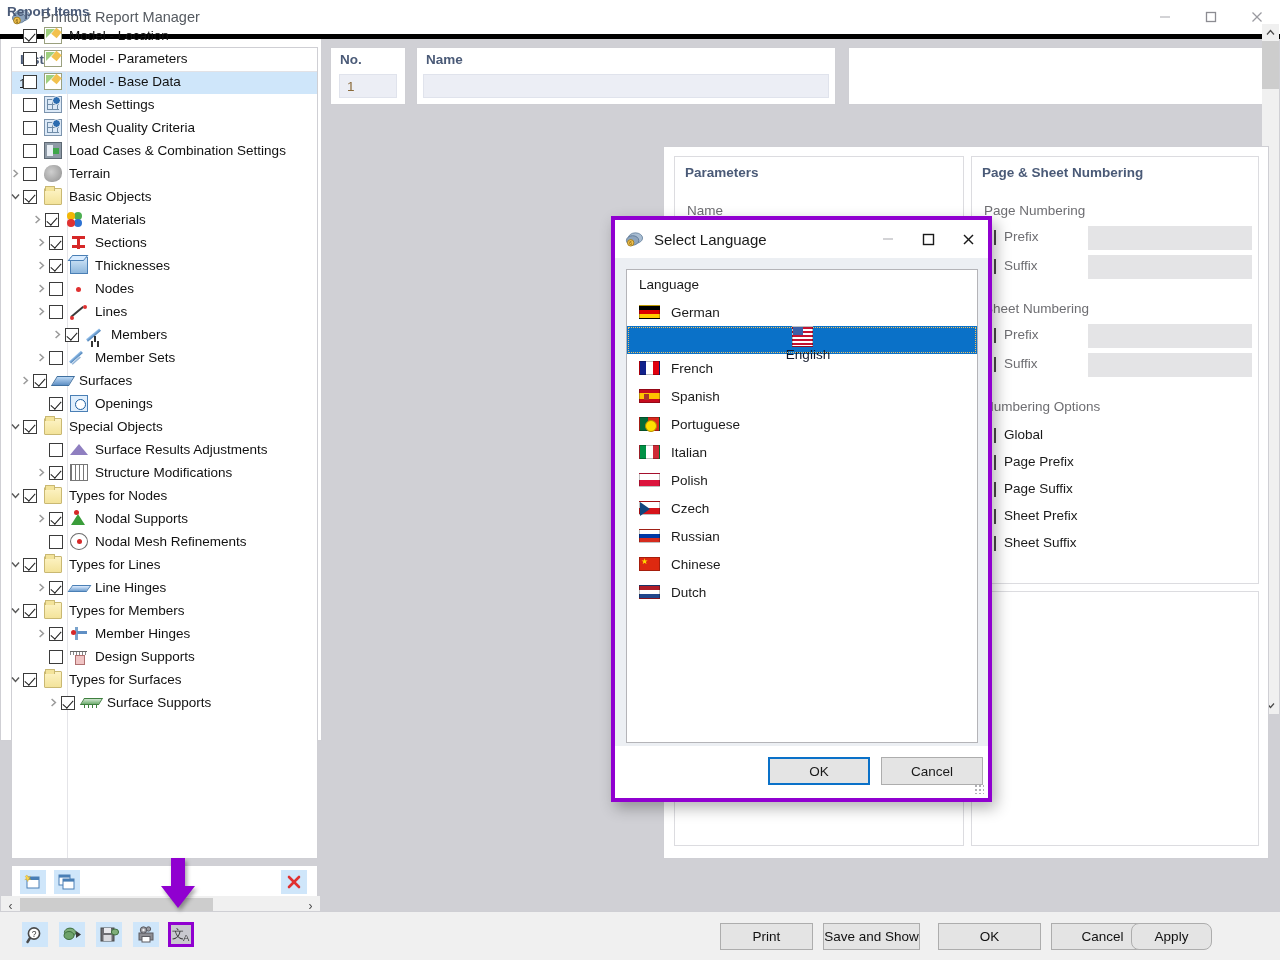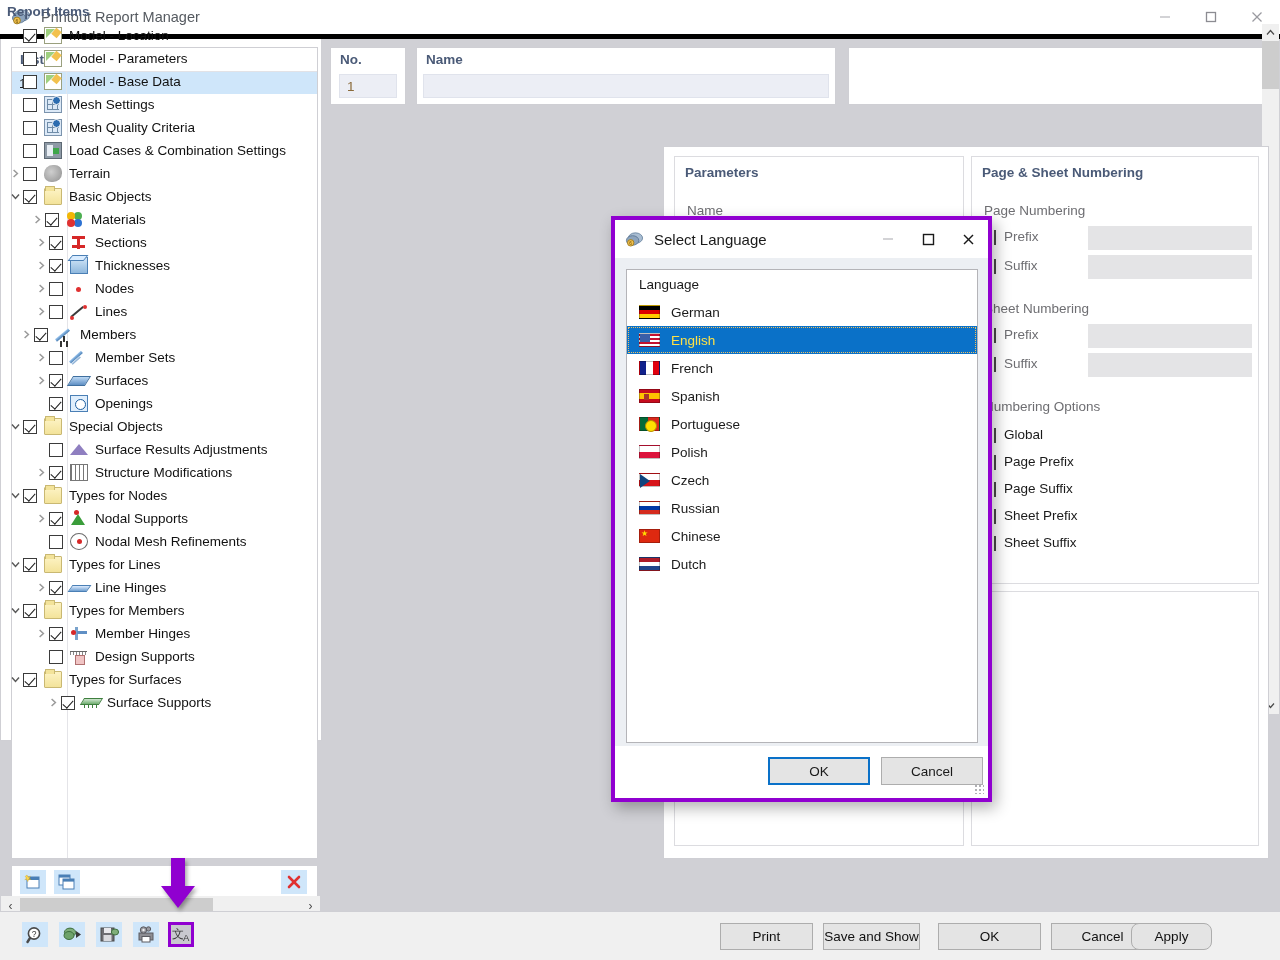--- a/index.html
+++ b/index.html
@@ -249,21 +249,21 @@
   .dlg-wbtns { margin-left:auto; display:flex; height:38px; }
   .dlg-wbtn { width: 40px; height: 38px; display:flex;align-items:center;justify-content:center;}
 
   #lang-list {
     position:absolute; left: 11px; top: 49px; width: 352px; height: 474px;
     background:#ffffff; border: 1px solid #b4b4b8;
     overflow:hidden;
   }
   #lang-header { height: 28px; display:flex; align-items:center; padding-left: 12px; font-size: 13.5px; color:#1a1a1a; }
   .lang-row { height: 28px; display:flex; align-items:center; padding-left: 12px; font-size:13.5px;}
-  .lang-row.sel { background:#0a71c8; color:#fde047; outline: 1px dotted #f0c060; outline-offset:-2px;}
+  .lang-row.sel { background:#0a71c8; color:#0f172a; outline: 1px dotted #f0c060; outline-offset:-2px;flex-direction:column;}
   .flag { width: 21px; height: 14px; margin-right: 11px; flex:0 0 21px; position:relative; border: 0.5px solid rgba(0,0,0,0.25);}
   .f-de { background: linear-gradient(to bottom,#000 0 33.3%, #d00 33.3% 66.6%, #fc0 66.6% 100%); }
   .f-us { background: repeating-linear-gradient(to bottom, #c4112f 0 2px, #fff 2px 4px); }
   .f-us::after { content:""; position:absolute; left:0; top:0; width: 10px; height: 8px; background:#3a5fa8; }
   .f-fr { background: linear-gradient(to right,#10218b 0 33.3%, #fff 33.3% 66.6%, #e1000f 66.6% 100%); }
   .f-es { background: linear-gradient(to bottom,#c60b1e 0 25%, #ffc400 25% 75%, #c60b1e 75% 100%); }
   .f-es::after { content:""; position:absolute; left:4px; top:4px; width:5px; height:6px; background:#a8342a;}
   .f-pt { background: linear-gradient(to right,#046a38 0 40%, #da291c 40% 100%); }
   .f-pt::after { content:""; position:absolute; left:5px; top:2px; width:10px; height:10px; border-radius:50%; background:#ffe000; border:1px solid #b89000;}
   .f-it { background: linear-gradient(to right,#009246 0 33.3%, #fff 33.3% 66.6%, #ce2b37 66.6% 100%); }
@@ -476,41 +476,41 @@
         <div class="tnode" style="padding-left: 32px;">
           <div class="texp">
             <svg width="7" height="9" viewBox="0 0 7 9">
               <polyline points="1.6,1 5.4,4.5 1.6,8" fill="none" stroke="#9a9a9a" stroke-width="1.5"></polyline>
             </svg>
           </div>
           <div class="tcb"></div>
           <div class="ticon ic-line"></div>
           <div class="tlabel">Lines</div>
         </div>
-        <div class="tnode" style="padding-left: 17px;">
+        <div class="tnode" style="padding-left: 48px;">
           <div class="texp">
             <svg width="7" height="9" viewBox="0 0 7 9">
               <polyline points="1.6,1 5.4,4.5 1.6,8" fill="none" stroke="#9a9a9a" stroke-width="1.5"></polyline>
             </svg>
           </div>
           <div class="tcb checked"></div>
           <div class="ticon ic-member"></div>
           <div class="tlabel">Members</div>
         </div>
         <div class="tnode" style="padding-left: 32px;">
           <div class="texp">
             <svg width="7" height="9" viewBox="0 0 7 9">
               <polyline points="1.6,1 5.4,4.5 1.6,8" fill="none" stroke="#9a9a9a" stroke-width="1.5"></polyline>
             </svg>
           </div>
           <div class="tcb"></div>
           <div class="ticon ic-memberset"></div>
           <div class="tlabel">Member Sets</div>
         </div>
-        <div class="tnode" style="padding-left: 32px;">
+        <div class="tnode" style="padding-left: 16px;">
           <div class="texp">
             <svg width="7" height="9" viewBox="0 0 7 9">
               <polyline points="1.6,1 5.4,4.5 1.6,8" fill="none" stroke="#9a9a9a" stroke-width="1.5"></polyline>
             </svg>
           </div>
           <div class="tcb checked"></div>
           <div class="ticon ic-surface"></div>
           <div class="tlabel">Surfaces</div>
         </div>
         <div class="tnode" style="padding-left: 32px;">
@@ -852,20 +852,24 @@
           </div>
           <div class="lang-row">
             <span class="flag f-es"></span>
             <span>Spanish</span>
           </div>
           <div class="lang-row">
             <span class="flag f-pt"></span>
             <span>Portuguese</span>
           </div>
           <div class="lang-row">
+            <span class="flag f-it"></span>
+            <span>Italian</span>
+          </div>
+          <div class="lang-row">
             <span class="flag f-pl"></span>
             <span>Polish</span>
           </div>
           <div class="lang-row">
             <span class="flag f-cz"></span>
             <span>Czech</span>
           </div>
           <div class="lang-row">
             <span class="flag f-ru"></span>
             <span>Russian</span>

